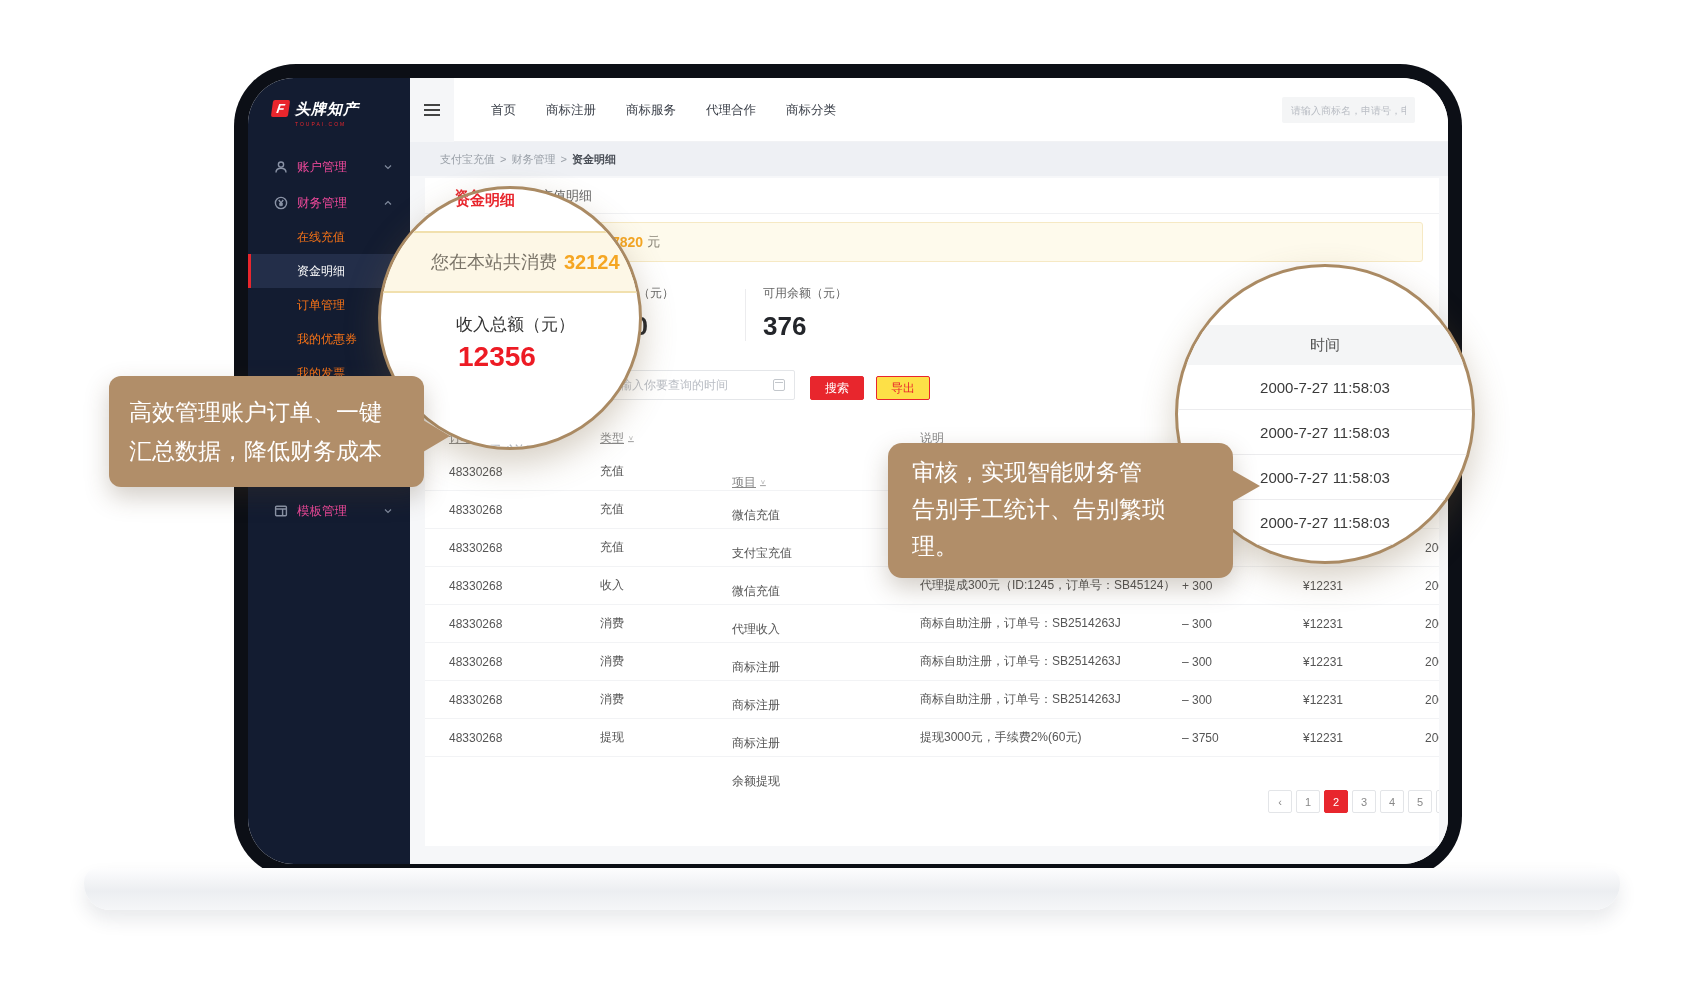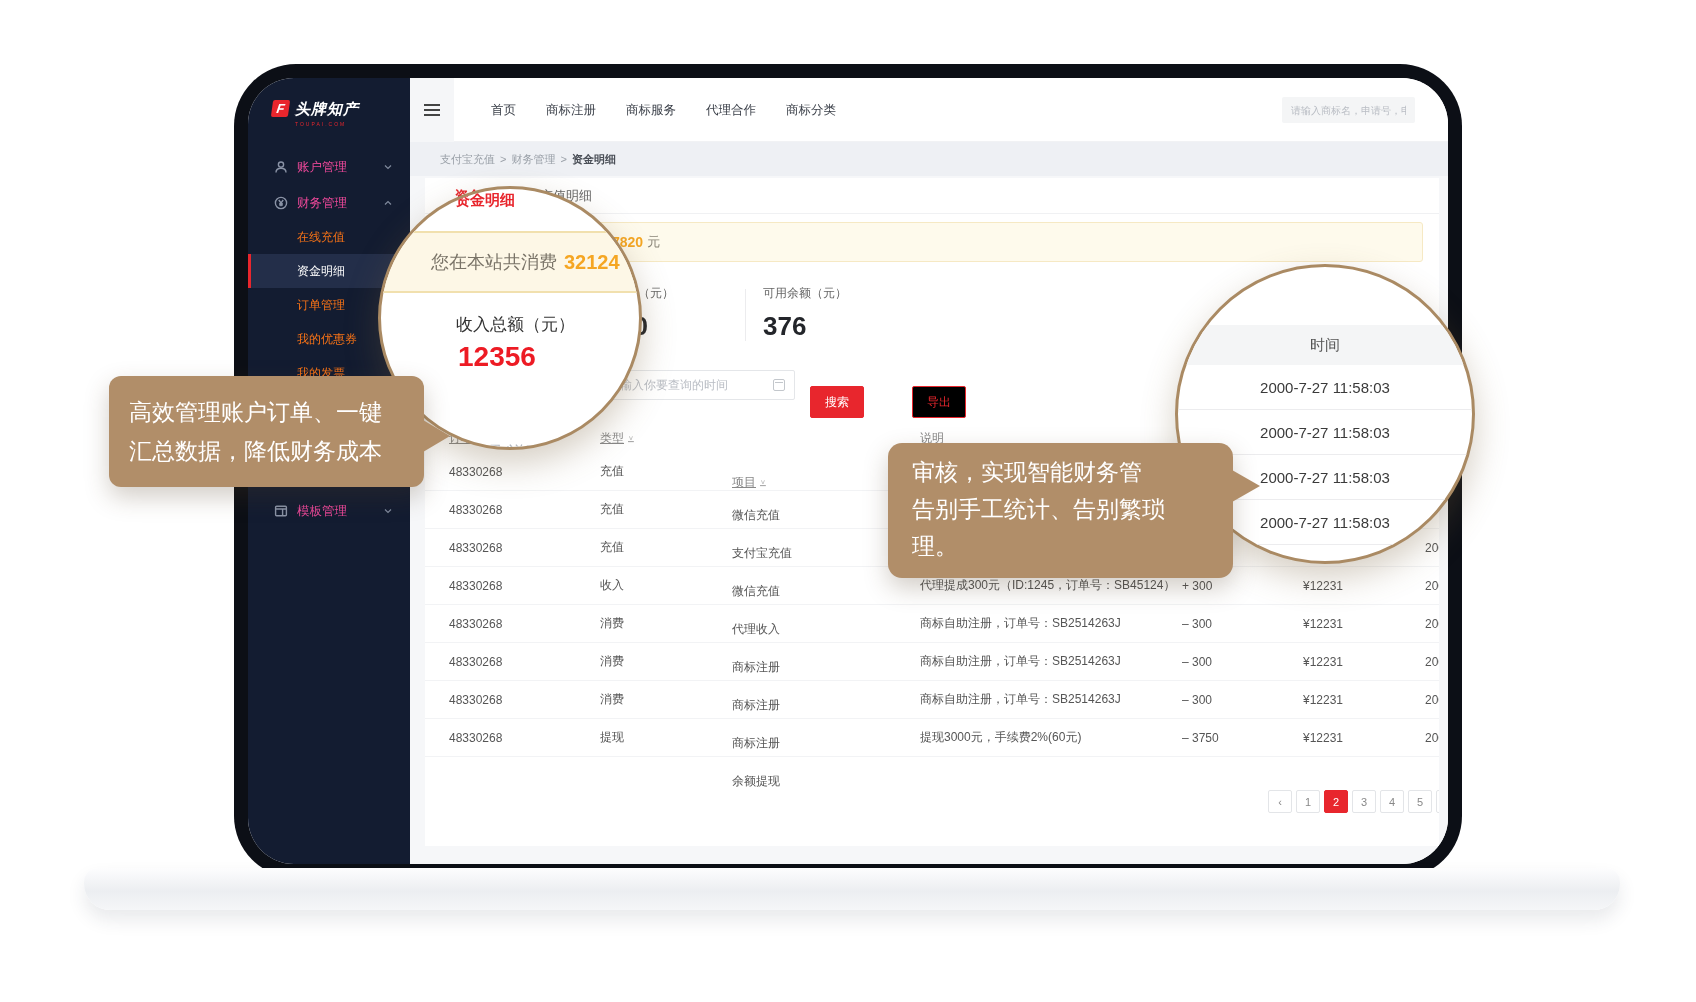--- a/index.html
+++ b/index.html
@@ -74,24 +74,24 @@
   .stat .slabel { font-size:12px; color:#666; }
   .stat .svalue { font-size:26px; font-weight:bold; color:#23252a; margin-top:9px; }
   .stat-div { position:absolute; top:4px; width:1px; height:52px; background:#ececee; }
 
   .filters { position:absolute; left:0; top:192px; width:100%; height:30px; }
   .f-input { position:absolute; top:0; height:30px; border:1px solid #e4e6e9; border-radius:2px;
              font-size:12px; color:#555; padding:0 9px; background:#fff; }
   .f-input::placeholder { color:#b9bdc4; }
   .cal-ic { position:absolute; top:9px; width:12px; height:12px; border:1px solid #c3c7cc; border-radius:2px; }
   .cal-ic::before { content:""; position:absolute; left:1px; right:1px; top:2px; height:1px; background:#c3c7cc; }
-  .btn { position:absolute; top:16px; width:54px; height:32px; border-radius:2px; font-size:12px; cursor:pointer;
+  .btn { position:absolute; top:6px; width:54px; height:24px; border-radius:2px; font-size:12px; cursor:pointer;
          display:flex; align-items:center; justify-content:center; }
   .btn.primary { background:#e8262d; color:#fff; border:1px solid #e8262d; }
-  .btn.ghost { background:#000000; color:#e8262d; border:1px solid #e8262d;margin-left:36px; }
+  .btn.ghost { background:#fde047; color:#e8262d; border:1px solid #e8262d; }
 
   .thead { position:absolute; left:0; top:246px; width:100%; height:29px; }
   .trow { position:relative; width:100%; height:38px; border-bottom:1px solid #f2f3f5; }
   .tbody { position:absolute; left:0; top:275px; width:100%; }
   .cell, .hcell { position:absolute; top:0; height:100%; display:flex; align-items:center;
                   font-size:12px; white-space:nowrap; }
   .hcell { color:#888;text-decoration:underline; } .cell { color:#555; }
   .sort { font-size:8px; color:#bbb; margin-left:4px; transform:scaleY(.8); }
   .c0{left:24px;} .c1{left:175px;} .c2{left:307px;margin-top:44px;} .c3{left:471px;margin-left:24px;} .c4{left:757px;} .c5{left:878px;} .c6{left:1000px;}
 

